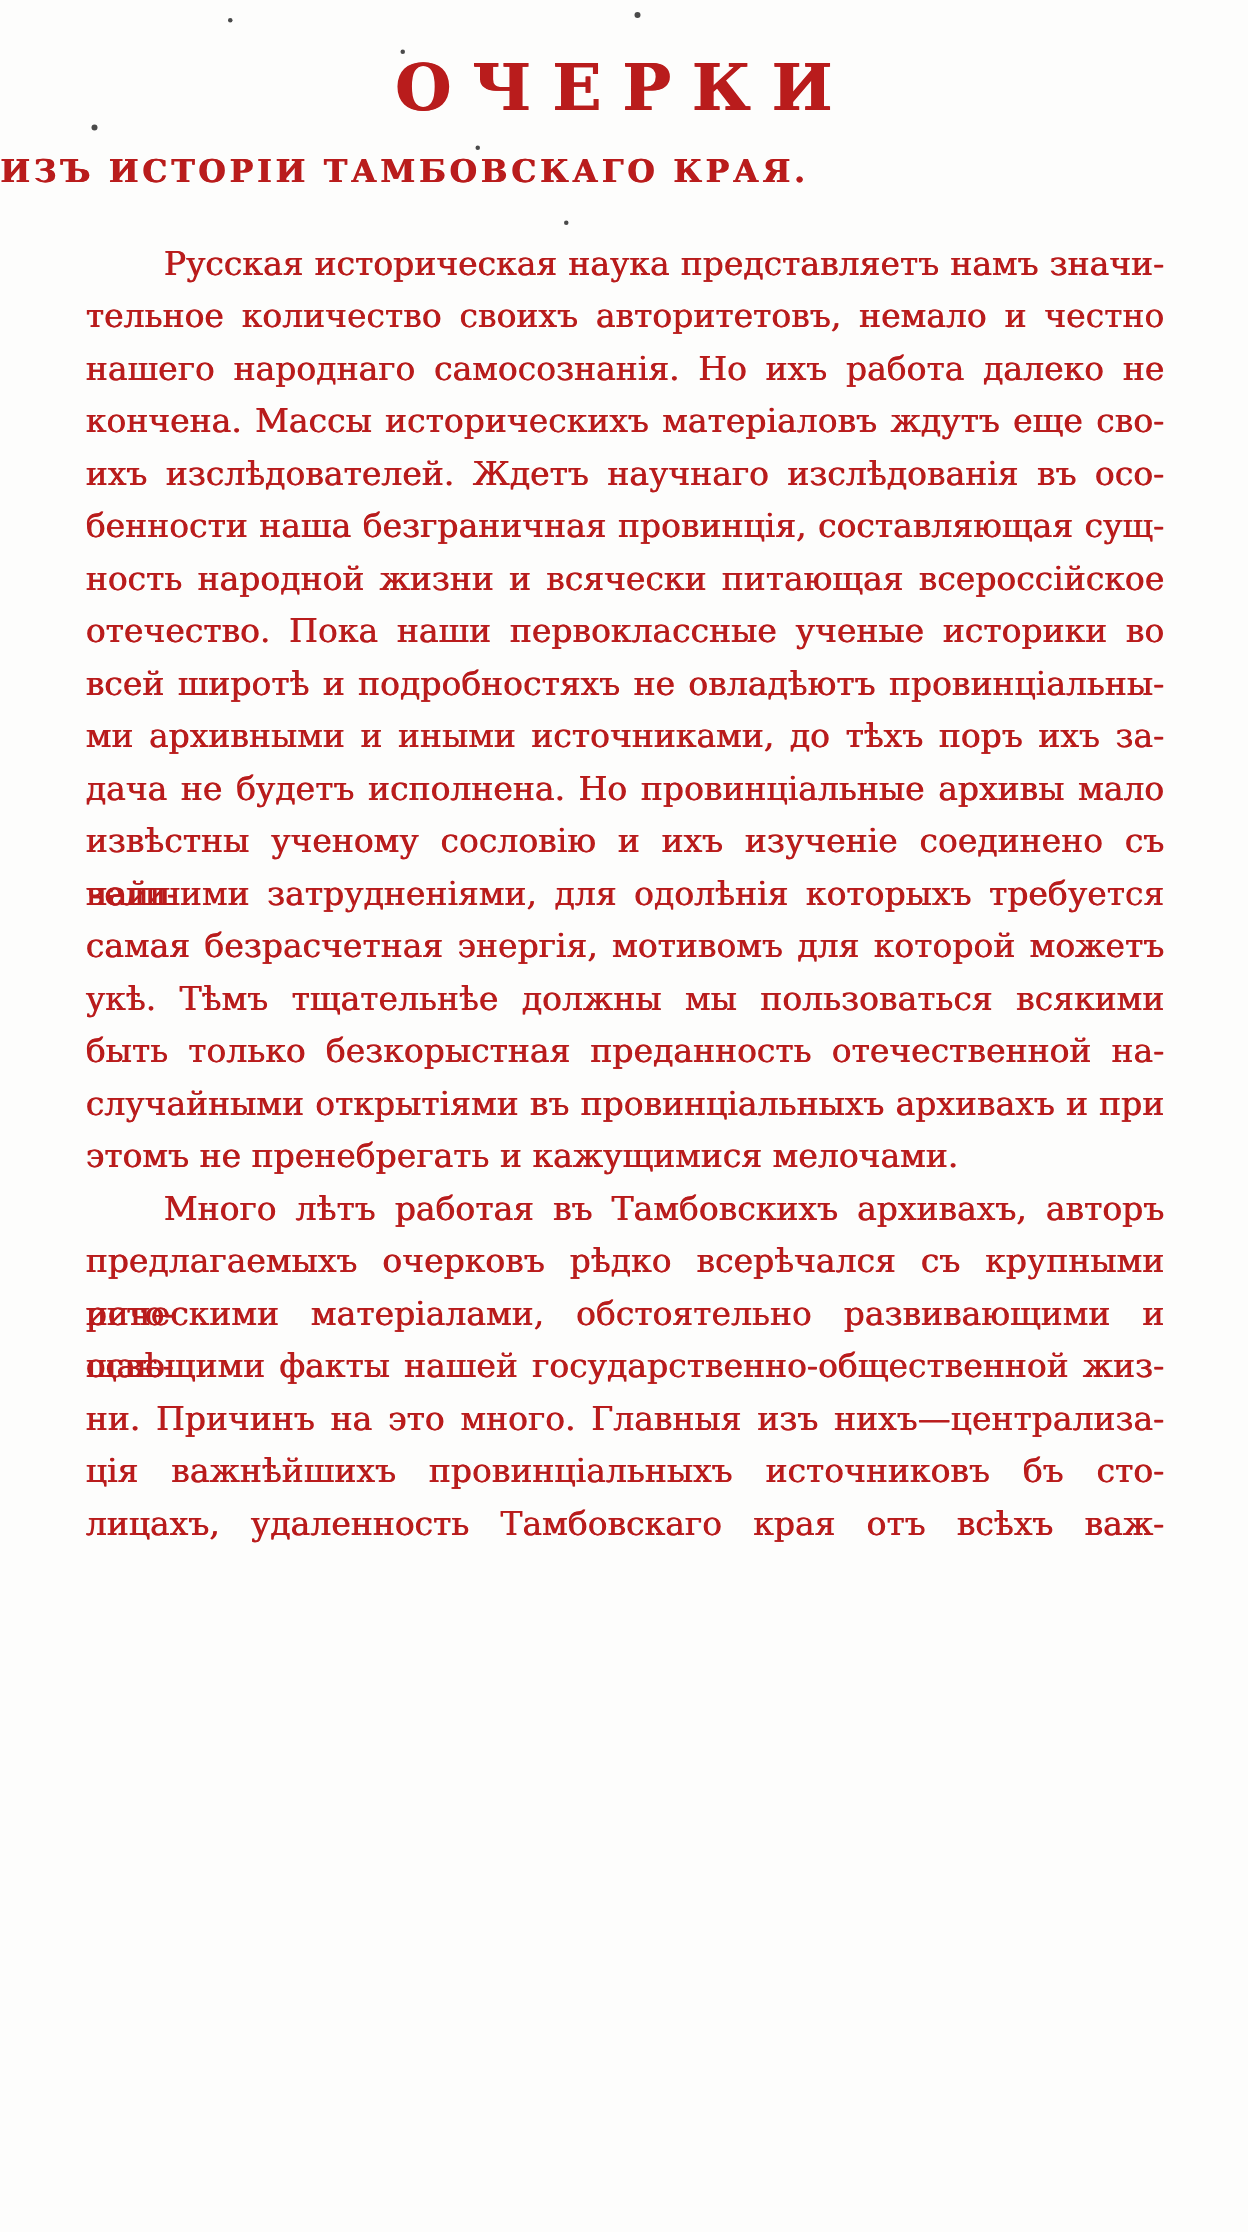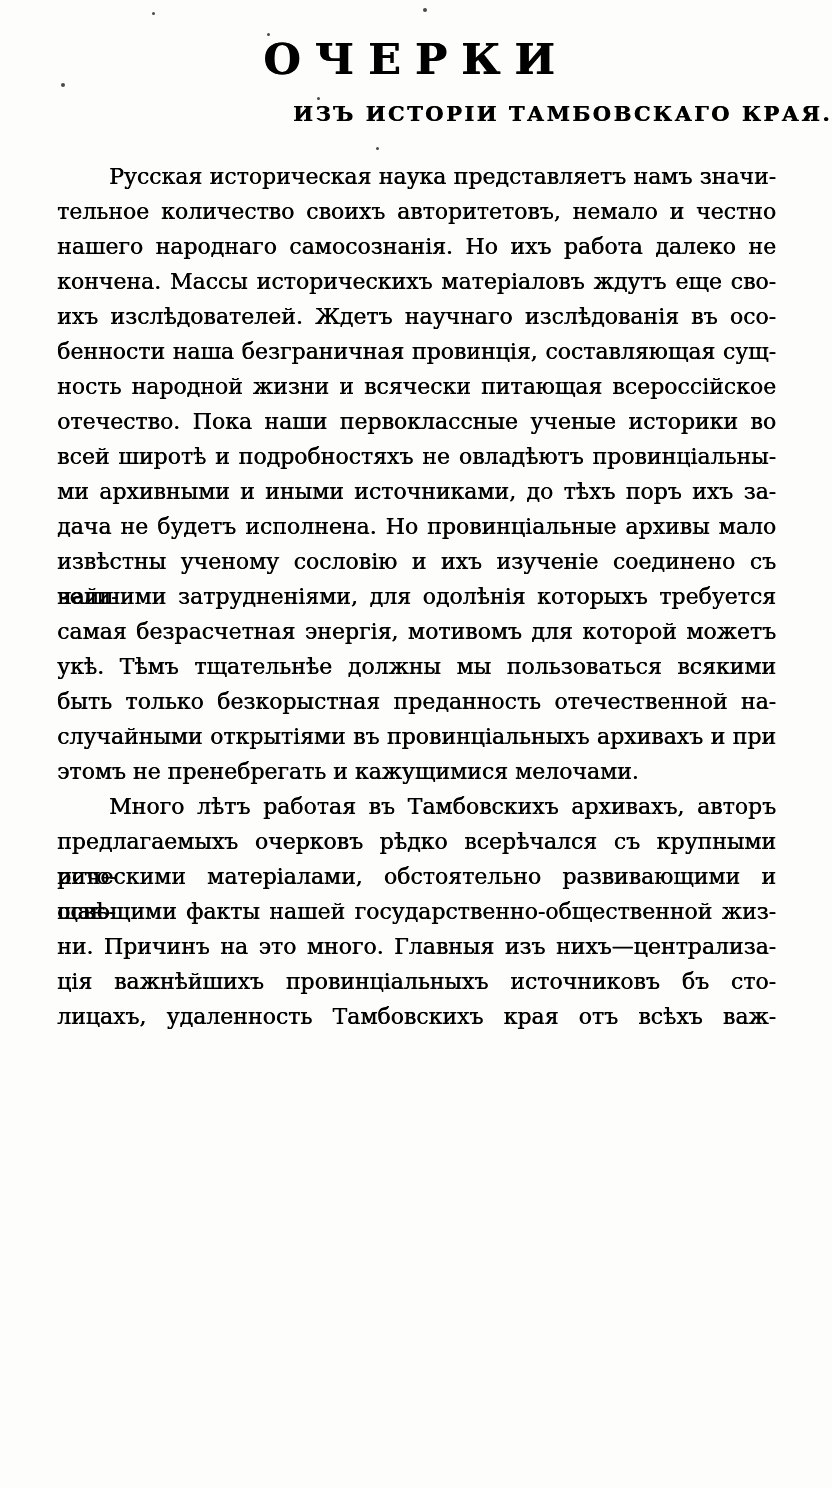--- a/index.html
+++ b/index.html
@@ -2,33 +2,33 @@
 <html><head>
 <meta charset="utf-8">
 <style>
   html,body{margin:0;padding:0;background:#ffffff;}
   .page{
     position:relative;
     width:832px;height:1488px;
     background:#fdfdfc;
     overflow:hidden;
     font-family:"DejaVu Serif","Liberation Serif",serif;
-    color:#000000;
+    color:#b91c1c;
   }
   .page-title{
     position:absolute;top:34px;left:0;width:100%;
     text-align:center;
     font-size:43px;font-weight:bold;
     letter-spacing:14px;
     text-shadow:0.6px 0 0 currentColor;
     white-space:nowrap;
   }
   .page-subtitle{
     position:absolute;top:101px;left:0;width:100%;
-    text-align:right;
+    text-align:left;
     font-size:21px;font-weight:bold;
     letter-spacing:2.5px;
     text-shadow:0.5px 0 0 currentColor;
     white-space:nowrap;
   }
   .text-block{
     position:absolute;left:57px;top:159px;width:719px;
     font-size:22px;line-height:35px;
     text-shadow:0.45px 0 0 currentColor;
   }
@@ -77,21 +77,21 @@
       <div class="line end">этомъ не пренебрегать и кажущимися мелочами.</div>
     </div>
 
     <div class="para">
       <div class="line indent">Много лѣтъ работая въ Тамбовскихъ архивахъ, авторъ</div>
       <div class="line">предлагаемыхъ очерковъ рѣдко всерѣчался съ крупными исто-</div>
       <div class="line">рическими матеріалами, обстоятельно развивающими и освѣ-</div>
       <div class="line">щающими факты нашей государственно-общественной жиз-</div>
       <div class="line">ни. Причинъ на это много. Главныя изъ нихъ—централиза-</div>
       <div class="line">ція важнѣйшихъ провинціальныхъ источниковъ бъ сто-</div>
-      <div class="line">лицахъ, удаленность Тамбовскихъ края отъ всѣхъ важ-</div>
+      <div class="line">лицахъ, удаленность Тамбовскаго края отъ всѣхъ важ-</div>
     </div>
 
   </div>
 
   <div class="speck" style="left:423px;top:8px;"></div>
   <div class="speck" style="left:152px;top:12px;width:3px;height:3px;"></div>
   <div class="speck" style="left:267px;top:33px;width:3px;height:3px;"></div>
   <div class="speck" style="left:61px;top:83px;"></div>
   <div class="speck" style="left:317px;top:97px;width:3px;height:3px;"></div>
   <div class="speck" style="left:376px;top:147px;width:3px;height:3px;"></div>

